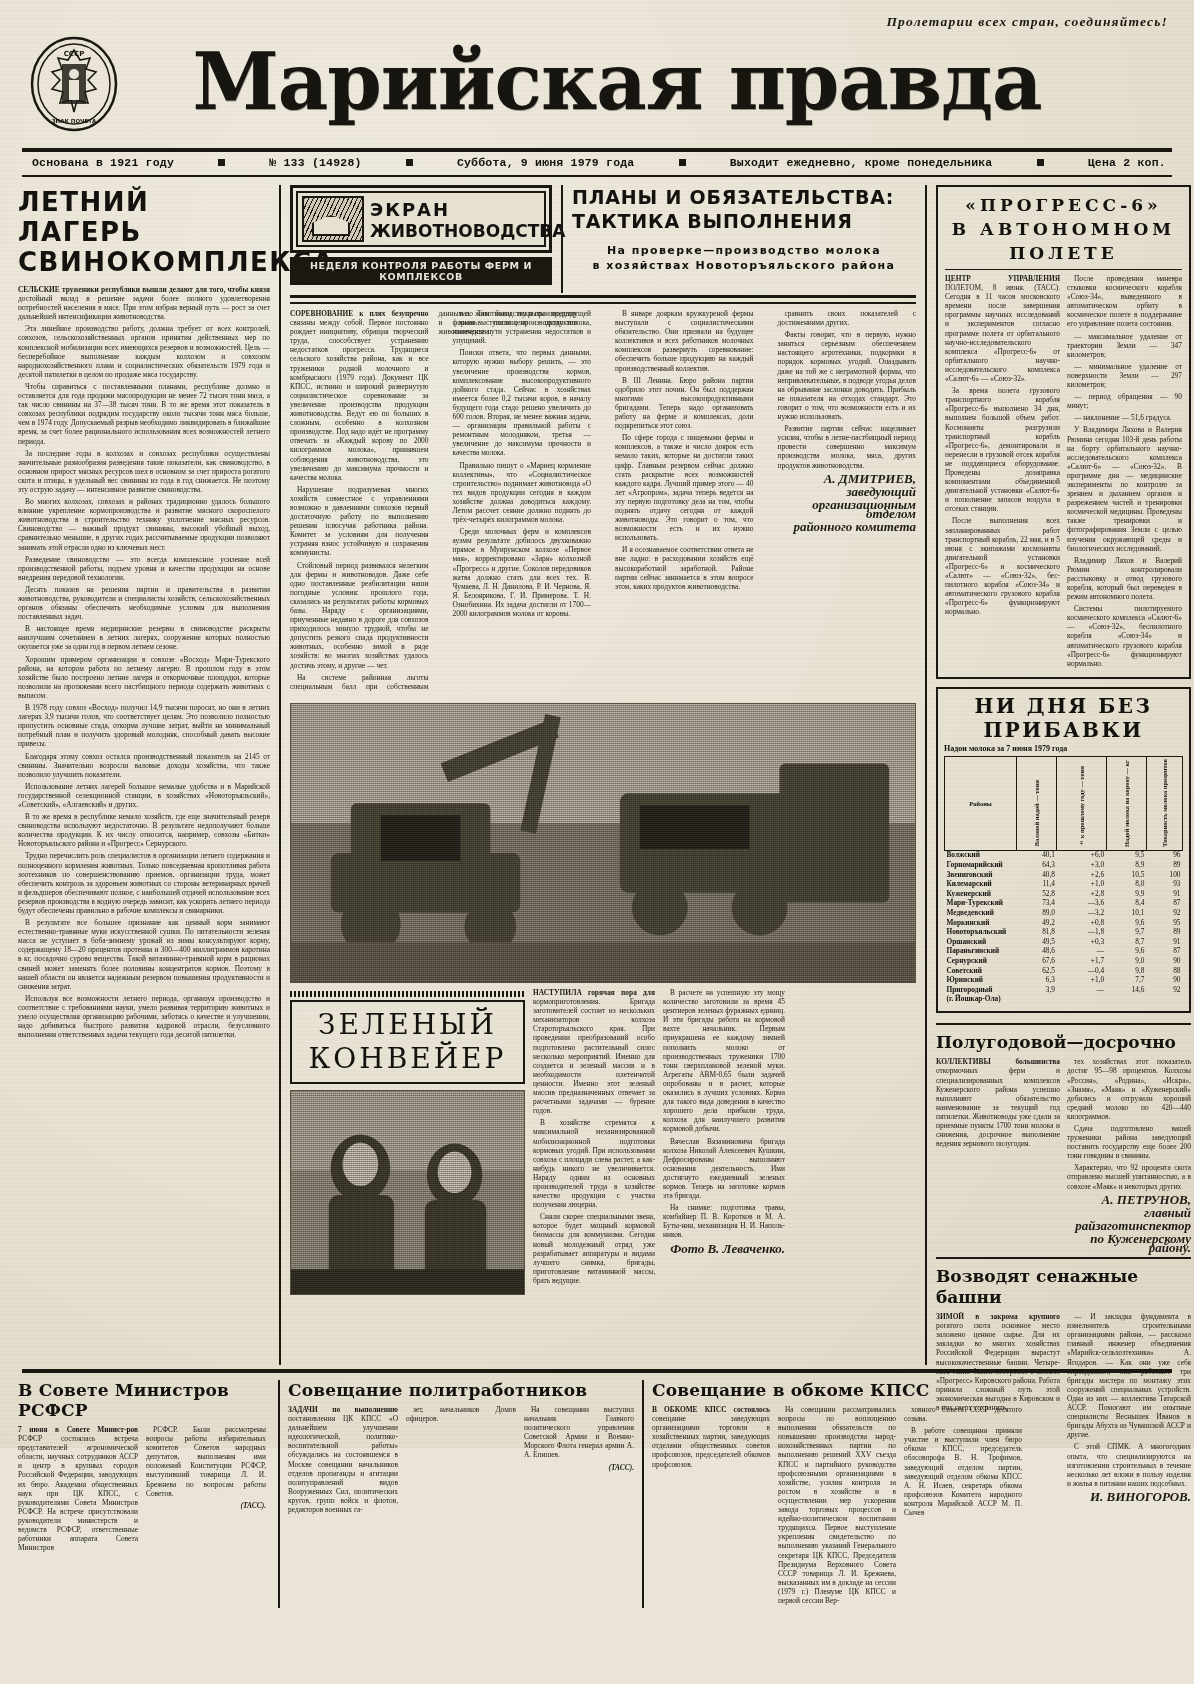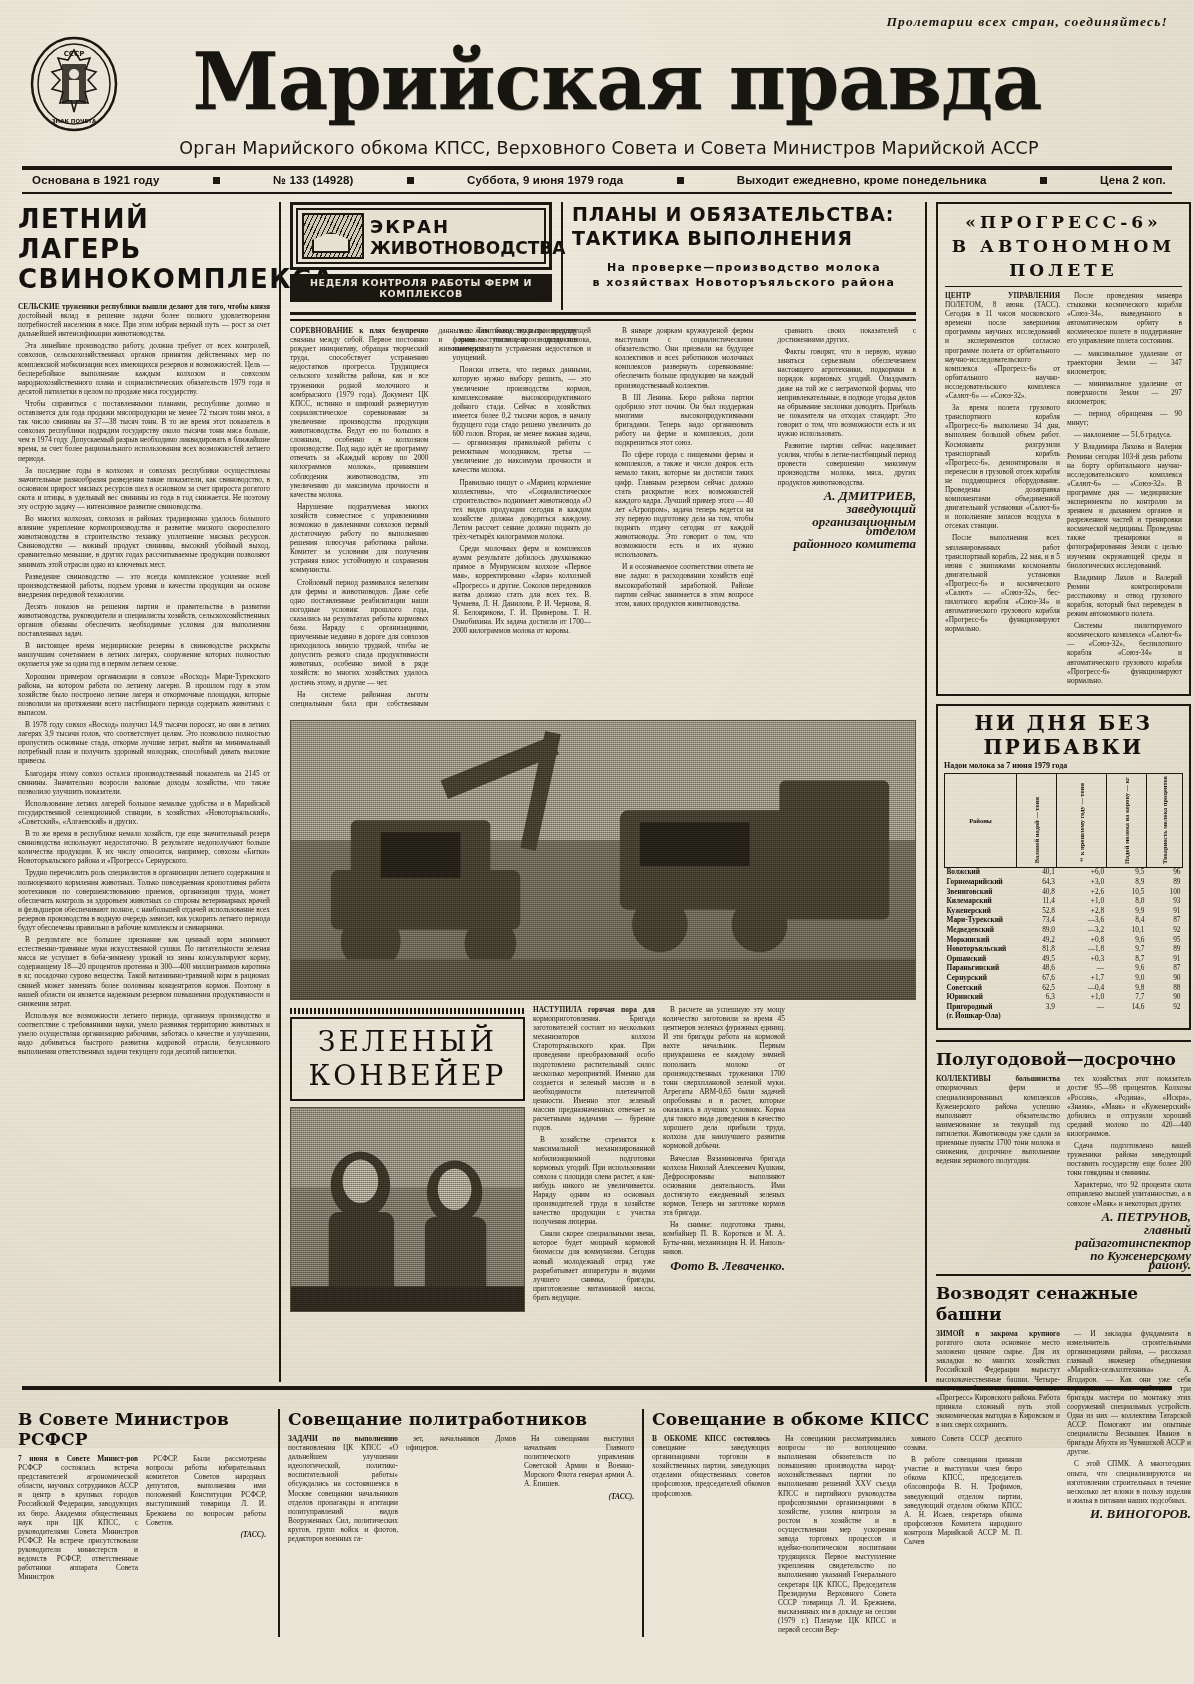--- a/index.html
+++ b/index.html
@@ -51,21 +51,21 @@
     font-family:"DejaVu Sans", sans-serif;
     font-size:17.5px;
     letter-spacing:0.2px;
     color:#1a1813;
     margin-top:-2px;
     margin-left:24px;
   }
   .rule-thick { height:4px; background:#1b1812; margin:8px 4px 0 4px; }
   .infobar {
     display:flex; align-items:center; justify-content:space-between;
-    font-family:Liberation Sans, sans-serif;
+    font-family:Liberation Mono, monospace;
     font-weight:bold; font-size:11.5px;
     padding:4px 10px 4px 14px;
     letter-spacing:0.2px;
   }
   .infobar .sq { width:7px; height:7px; background:#1b1812; display:inline-block; }
   .rule-thin2 { height:2px; background:#1b1812; margin:2px 4px 0 4px; }
 
   
   .grid {
     display:flex; gap:9px;
@@ -241,21 +241,21 @@
   table.milk th.namecol { width:72px; vertical-align:middle; }
   table.milk td {
     padding:0.6px 2px; font-size:7.3px; line-height:8.4px;
   }
   table.milk td.name { font-weight:bold; text-align:left; }
   table.milk td.num { text-align:right; }
 
   
   .bottom-rule { height:4px; background:#1b1812; margin:4px 4px 0 4px; }
   .bottom {
-    display:flex; gap:8px; margin-top:19px;
+    display:flex; gap:8px; margin-top:7px;
   }
   .bt-col { }
   h2.bt-title {
     font-family:"DejaVu Serif", serif; font-weight:bold;
     font-size:17px; line-height:20px; margin:0 0 5px 0;
     letter-spacing:0.2px;
   }
   .tass { font-style:italic; font-weight:bold; font-size:7.4px; text-align:right; }
   .sec-head {
     font-family:"DejaVu Serif", serif; font-weight:bold;
@@ -281,21 +281,20 @@
         <path d="M46 14 L52 24 L62 22 L58 33 L68 36 L60 44 L68 53 L57 56 L60 67 L49 64 L46 76 L43 64 L32 67 L35 56 L24 53 L32 44 L24 36 L34 33 L30 22 L40 24 Z" fill="none" stroke="#1b1812" stroke-width="1.6"></path>
         <rect x="34" y="28" width="24" height="40" fill="#1b1812" opacity="0.82"></rect>
         <circle cx="46" cy="38" r="5" fill="#e9e4d6"></circle>
         <rect x="41" y="44" width="10" height="20" fill="#e9e4d6"></rect>
         <text x="46" y="20" font-size="7" text-anchor="middle" fill="#1b1812" font-family="DejaVu Sans, sans-serif" font-weight="bold">СССР</text>
         <text x="46" y="87" font-size="5.5" text-anchor="middle" fill="#1b1812" font-family="DejaVu Sans, sans-serif" font-weight="bold">ЗНАК ПОЧЕТА</text>
       </svg>
     </div>
     <div class="title-main">Марийская правда</div>
   </div>
-  <div class="subtitle">Орган Марийского обкома КПСС, Верховного Совета и Совета Министров Марийской АССР</div>
 
   <div class="rule-thick"></div>
 
   <div class="infobar">
     <span>Основана в 1921 году</span>
     <span class="sq"></span>
     <span>№ 133 (14928)</span>
     <span class="sq"></span>
     <span>Суббота, 9 июня 1979 года</span>
     <span class="sq"></span>

